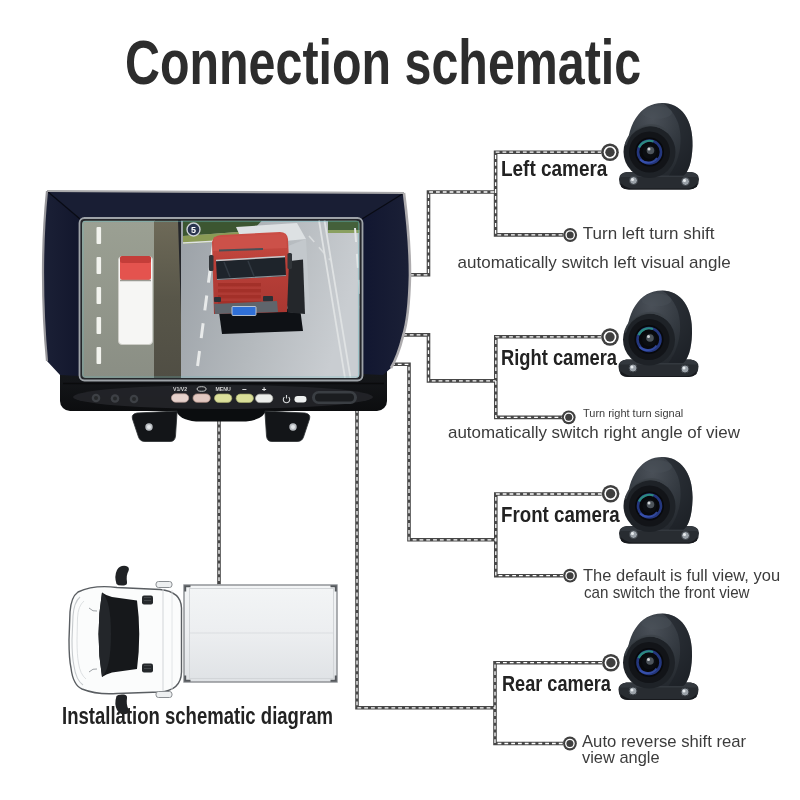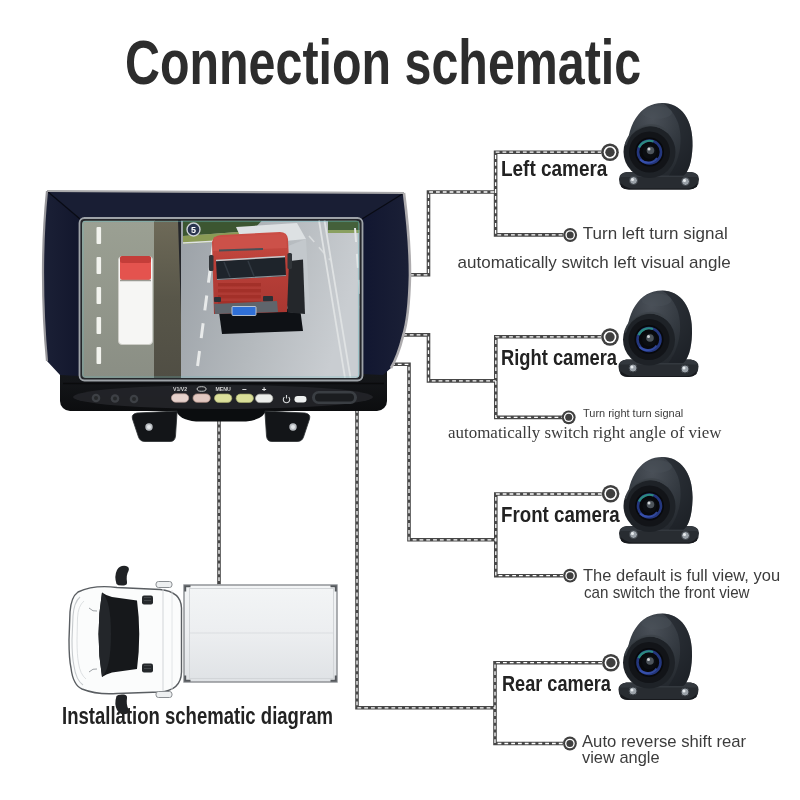--- a/index.html
+++ b/index.html
@@ -266,25 +266,25 @@
 </g>
 </svg>
 
 <div class="t b" style="left:125.4px;top:31.4px;font-size:63px;transform:scaleX(0.768);color:#2d2d2d;">Connection schematic</div>
 
 <div class="t b" style="left:500.5px;top:158.3px;font-size:22.5px;transform:scaleX(0.842);">Left camera</div>
 <div class="t b" style="left:501.2px;top:346.8px;font-size:22.5px;transform:scaleX(0.814);">Right camera</div>
 <div class="t b" style="left:501.2px;top:504.1px;font-size:22.5px;transform:scaleX(0.832);">Front camera</div>
 <div class="t b" style="left:501.6px;top:672.9px;font-size:22.5px;transform:scaleX(0.806);">Rear camera</div>
 
-<div class="t" style="left:582.8px;top:225.4px;font-size:17px;transform:scaleX(1);">Turn left turn signal</div>
+<div class="t" style="left:582.8px;top:225.4px;font-size:17px;transform:scaleX(1);">Turn left turn shift</div>
 <div class="t" style="left:457.6px;top:241.9px;font-size:17px;transform:scaleX(1);margin-top:12px;">automatically switch left visual angle</div>
 
 <div class="t" style="left:582.6px;top:407.5px;font-size:11px;transform:scaleX(0.998);">Turn right turn signal</div>
-<div class="t" style="left:447.6px;top:424px;font-size:17px;transform:scaleX(0.997);font-family:Liberation Serif, serif;">automatically switch right angle of view</div>
+<div class="t" style="left:447.6px;top:424px;font-size:17px;transform:scaleX(0.997);">automatically switch right angle of view</div>
 
 <div class="t" style="left:582.6px;top:567.1px;font-size:17px;transform:scaleX(0.97);">The default is full view, you</div>
 <div class="t" style="left:583.5px;top:583.6px;font-size:17px;transform:scaleX(0.894);">can switch the front view</div>
 
 <div class="t" style="left:581.9px;top:732.6px;font-size:17px;transform:scaleX(0.981);">Auto reverse shift rear</div>
 <div class="t" style="left:581.9px;top:748.5px;font-size:17px;transform:scaleX(0.966);">view angle</div>
 
 <div class="t b" style="left:61.6px;top:704.9px;font-size:23px;transform:scaleX(0.806);">Installation schematic diagram</div>
 
 </body></html>

